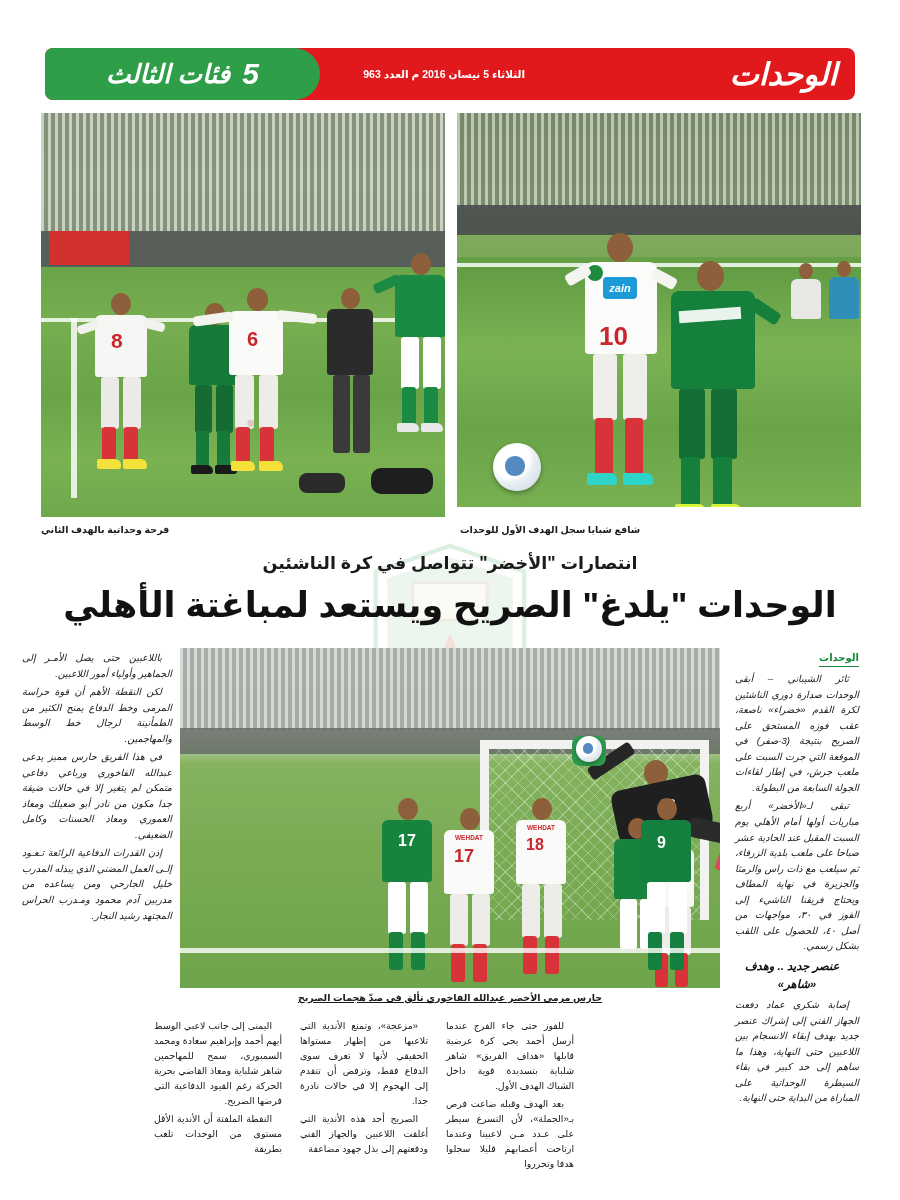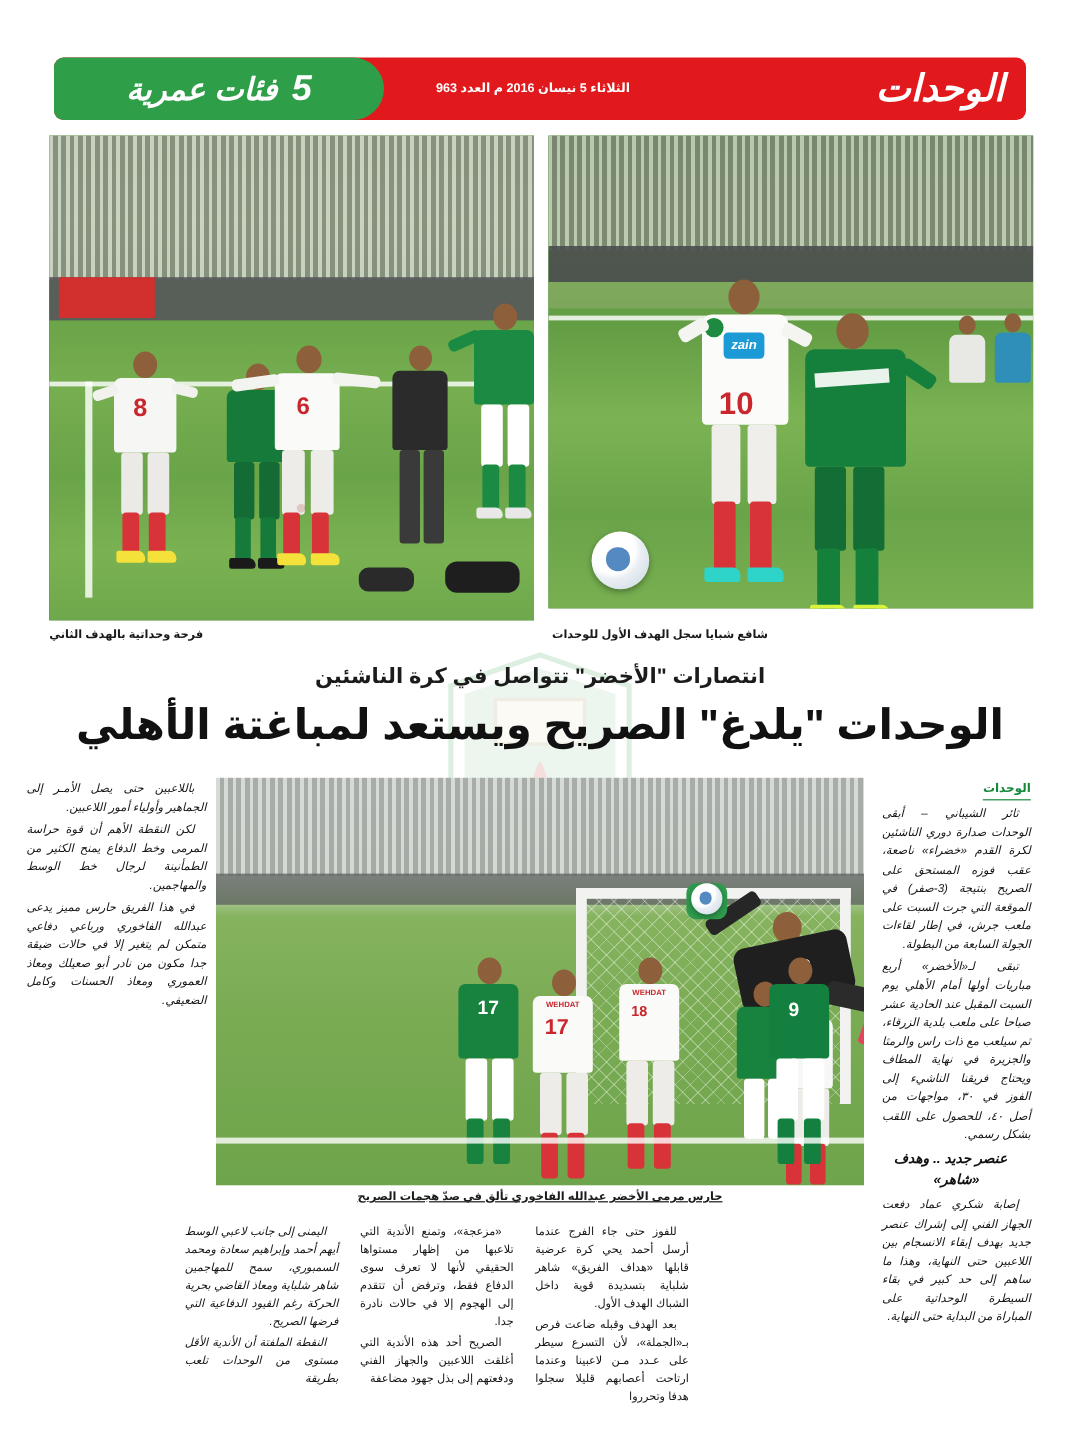--- a/index.html
+++ b/index.html
@@ -107,37 +107,37 @@
   .photo-center{position:absolute;left:180px;top:648px;width:540px;height:340px;overflow:hidden;}
   .center-caption{position:absolute;left:180px;top:992px;width:540px;text-align:center;
      font-size:9.5px;font-weight:bold;color:#1a1a1a;text-decoration:underline;}
 
   .bcol{position:absolute;top:1018px;width:128px;font-size:9.4px;line-height:1.6;
         color:#141414;text-align:justify;}
   .bcol p{margin:0 0 3px 0;text-indent:10px;}
   .bc1{right:180px;}
   .bc2{right:326px;}
   .bc3{right:472px;}
-  .bc4{right:618px;font-style:italic;}
+  .bc4{right:618px;}
 
   .goalpost{position:absolute;background:#f2f3f0;}
   .netarea{position:absolute;background:
      repeating-linear-gradient(45deg,rgba(255,255,255,.30) 0 1px,transparent 1px 9px),
      repeating-linear-gradient(-45deg,rgba(255,255,255,.30) 0 1px,transparent 1px 9px);}
 </style>
 </head>
 <body>
 
 <div class="page">
 
   <div class="masthead">
     <div class="masthead-green"></div>
     <div class="masthead-section">
       <span class="section-num">5</span>
-      <span>فئات عمرية</span>
+      <span>فئات الثالث</span>
     </div>
     <div class="masthead-date">الثلاثاء 5 نيسان 2016 م العدد 963</div>
     <div class="masthead-title">الوحدات</div>
   </div>
 
   <div class="photo photo-left">
     <div class="pitch"></div>
     <div class="fence"></div>
     <div class="wall"></div>
     <div class="linewhite" style="left:0;right:0;top:205px;"></div>
@@ -278,20 +278,21 @@
     <p>تبقى لـ«الأخضر» أربع مباريات أولها أمام الأهلي يوم السبت المقبل عند الحادية عشر صباحا على ملعب بلدية الزرقاء، ثم سيلعب مع ذات راس والرمثا والجزيرة في نهاية المطاف ويحتاج فريقنا الناشيء إلى الفوز في ٣٠، مواجهات من أصل ٤٠، للحصول على اللقب بشكل رسمي.</p>
     <p class="subhead">عنصر جديد .. وهدف «شاهر»</p>
     <p>إصابة شكري عماد دفعت الجهاز الفني إلى إشراك عنصر جديد بهدف إبقاء الانسجام بين اللاعبين حتى النهاية، وهذا ما ساهم إلى حد كبير في بقاء السيطرة الوحداتية على المباراة من البداية حتى النهاية.</p>
     
   </div>
 
   <div class="col col-left">
     <p>باللاعبين حتى يصل الأمـر إلى الجماهير وأولياء أمور اللاعبين.</p>
     <p>لكن النقطة الأهم أن قوة حراسة المرمى وخط الدفاع يمنح الكثير من الطمأنينة لرجال خط الوسط والمهاجمين.</p>
     <p>في هذا الفريق حارس مميز يدعى عبدالله الفاخوري ورباعي دفاعي متمكن لم يتغير إلا في حالات ضيقة جدا مكون من نادر أبو صعيلك ومعاذ العموري ومعاذ الحسنات وكامل الضعيفي.</p>
+    <p>إذن القدرات الدفاعية الرائعة تـعـود إلـى العمل المضني الذي يبذله المدرب خليل الجارحي ومن يساعده من مدربين آدم محمود ومـدرب الحراس المجتهد رشيد النجار.</p>
   </div>
 
   <div class="photo-center">
     <div class="pitch" style="background:linear-gradient(180deg,#e9eef0 0%,#dfe6e6 24%,#86b35e 34%,#79ab53 60%,#6ea44b 100%);"></div>
     <div style="position:absolute;left:0;right:0;top:0;height:82px;background:repeating-linear-gradient(90deg,#cfd3cc 0 3px,#8d918a 3px 7px);opacity:.7;"></div>
     <div style="position:absolute;left:0;right:0;top:80px;height:26px;background:#606560;opacity:.8;"></div>
 
     <div class="goalpost" style="left:300px;top:92px;width:9px;height:180px;"></div>
     <div class="goalpost" style="left:520px;top:92px;width:9px;height:180px;"></div>
     <div class="goalpost" style="left:300px;top:92px;width:229px;height:9px;"></div>
@@ -328,21 +329,21 @@
       <div class="leg" style="left:12px;top:86px;width:18px;height:52px;background:#eeece8;"></div>
       <div class="leg" style="left:34px;top:86px;width:18px;height:52px;background:#eeece8;"></div>
       <div class="leg" style="left:13px;top:136px;width:14px;height:38px;background:#d9333a;"></div>
       <div class="leg" style="left:35px;top:136px;width:14px;height:38px;background:#d9333a;"></div>
     </div>
 
     <div class="player" style="left:330px;top:150px;width:64px;height:195px;">
       <div class="head" style="left:22px;top:0;width:20px;height:22px;"></div>
       <div class="torso" style="left:6px;top:22px;width:50px;height:64px;background:#fafaf8;"></div>
       <div style="position:absolute;left:10px;top:26px;width:42px;height:8px;color:#c9262d;font-size:6.5px;font-weight:bold;text-align:center;">WEHDAT</div>
-      <div class="num" style="left:16px;top:38px;font-size:12px;">18</div>
+      <div class="num" style="left:16px;top:38px;font-size:16px;">18</div>
       <div class="leg" style="left:12px;top:86px;width:18px;height:54px;background:#eeece8;"></div>
       <div class="leg" style="left:34px;top:86px;width:18px;height:54px;background:#eeece8;"></div>
       <div class="leg" style="left:13px;top:138px;width:14px;height:38px;background:#d9333a;"></div>
       <div class="leg" style="left:35px;top:138px;width:14px;height:38px;background:#d9333a;"></div>
     </div>
 
     <div class="player" style="left:462px;top:180px;width:60px;height:175px;">
       <div class="head" style="left:20px;top:0;width:19px;height:21px;"></div>
       <div class="torso" style="left:6px;top:21px;width:46px;height:58px;background:#f7f7f5;"></div>
       <div class="leg" style="left:12px;top:79px;width:17px;height:48px;background:#eeece8;"></div>

